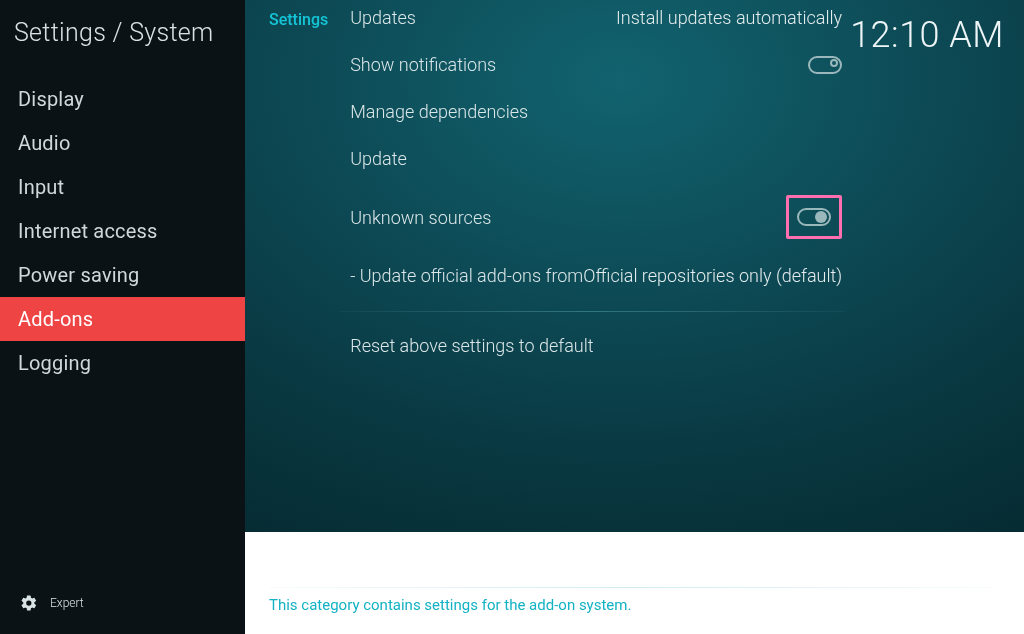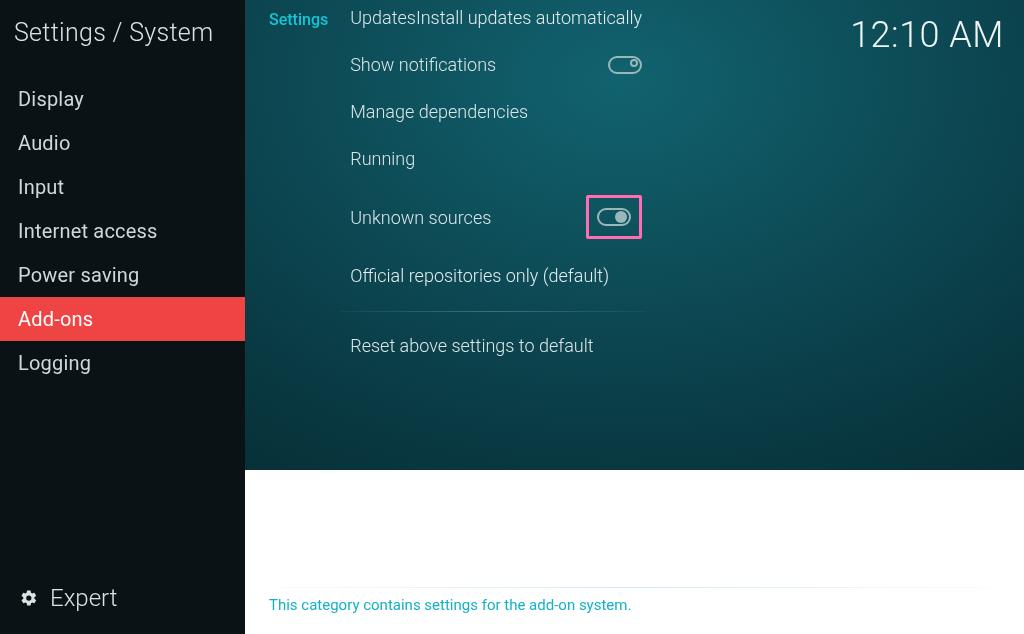--- a/index.html
+++ b/index.html
@@ -1,18 +1,18 @@
 <!DOCTYPE html>
 <html><head>
 <meta charset="utf-8">
 <style>
   * { margin: 0; padding: 0; box-sizing: border-box; }
   html, body { width: 1024px; height: 634px; overflow: hidden; font-family: -apple-system, "Segoe UI", Roboto, Arial, sans-serif; }
   .app {
-    width: 1024px; height: 470px;
+    width: 1024px; height: 532px;
     display: flex;
     background: radial-gradient(ellipse 1000px 700px at 620px 80px, #11636f 0%, #0c4752 35%, #093841 55%, #062c33 75%, #041e23 100%);
     color: #e1e9ea;
   }
   .sidebar {
     width: 245px; height: 634px;
     background: #0a1216;
     display: flex; flex-direction: column;
   }
   .breadcrumb {
@@ -25,21 +25,21 @@
     padding: 10px 14px 10px 18px; letter-spacing: 0.2px; cursor: pointer;
   }
   .nav-item.active {
     background: #ef4444; color: #ffffff;
   }
   .sidebar-spacer { flex: 1; }
   .level {
     display: flex; align-items: center; gap: 12px;
     padding: 0 14px 22px 20px;
   }
-  .level-label { font-size: 24px; font-weight: 300; color: #d9e3e4; }
+  .level-label { font-size: 12px; font-weight: 300; color: #d9e3e4; }
   .gear-icon { width: 18px; height: 18px; display: inline-block; }
   .content {
     flex: 1; height: 634px; position: relative;
     display: flex; flex-direction: row;
   }
   .clock {
     position: absolute; top: 14px; right: 20px;
     font-size: 36px; font-weight: 300; color: #eef5f6; letter-spacing: 0.5px;
   }
   .header-area { height: 62px; }
@@ -135,33 +135,34 @@
         <span class="toggle off">
             <span class="knob"></span>
           </span>
       </div>
 
       <div class="row">
         <span class="row-label">Manage dependencies</span>
       </div>
 
       <div class="row">
-        <span class="row-label">Running</span>
+        <span class="row-label">Update</span>
       </div>
 
       <div class="row">
         <span class="row-label">Unknown sources</span>
         <span class="highlight-box">
           <span class="toggle">
               <span class="knob"></span>
             </span>
         </span>
       </div>
 
       <div class="row sub">
+        <span class="row-label">Update official add-ons from</span>
         <span class="row-value">Official repositories only (default)</span>
       </div>
 
       <div class="hr-mid"></div>
 
       <div class="row">
         <span class="row-label">Reset above settings to default</span>
       </div>
 
     </div>

